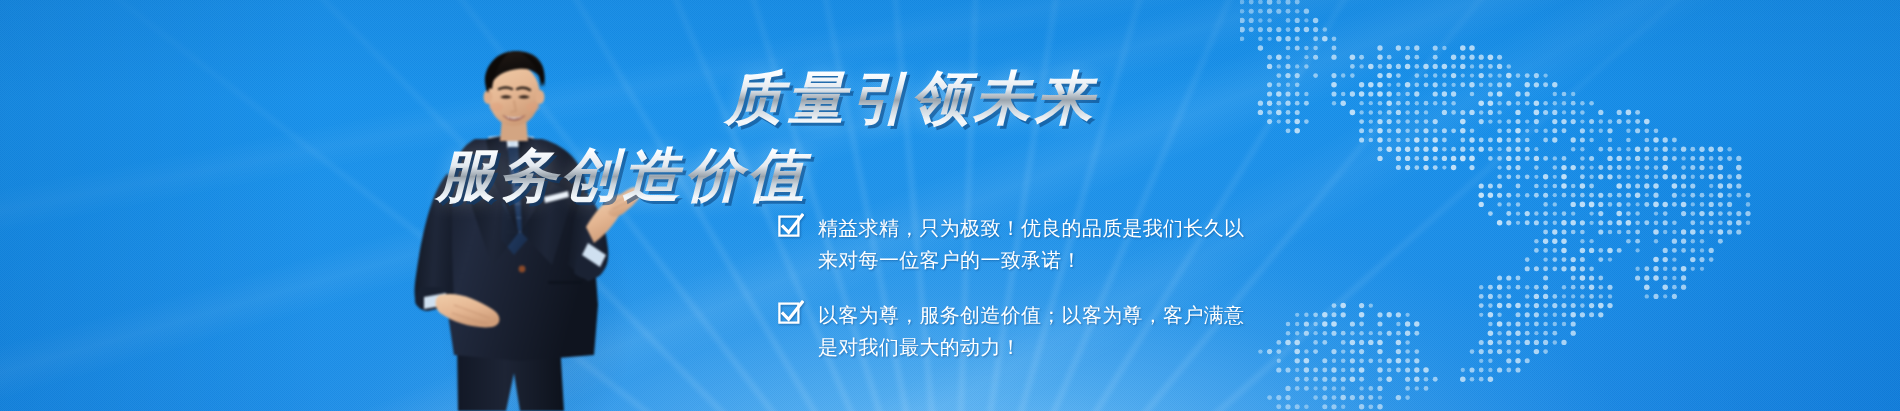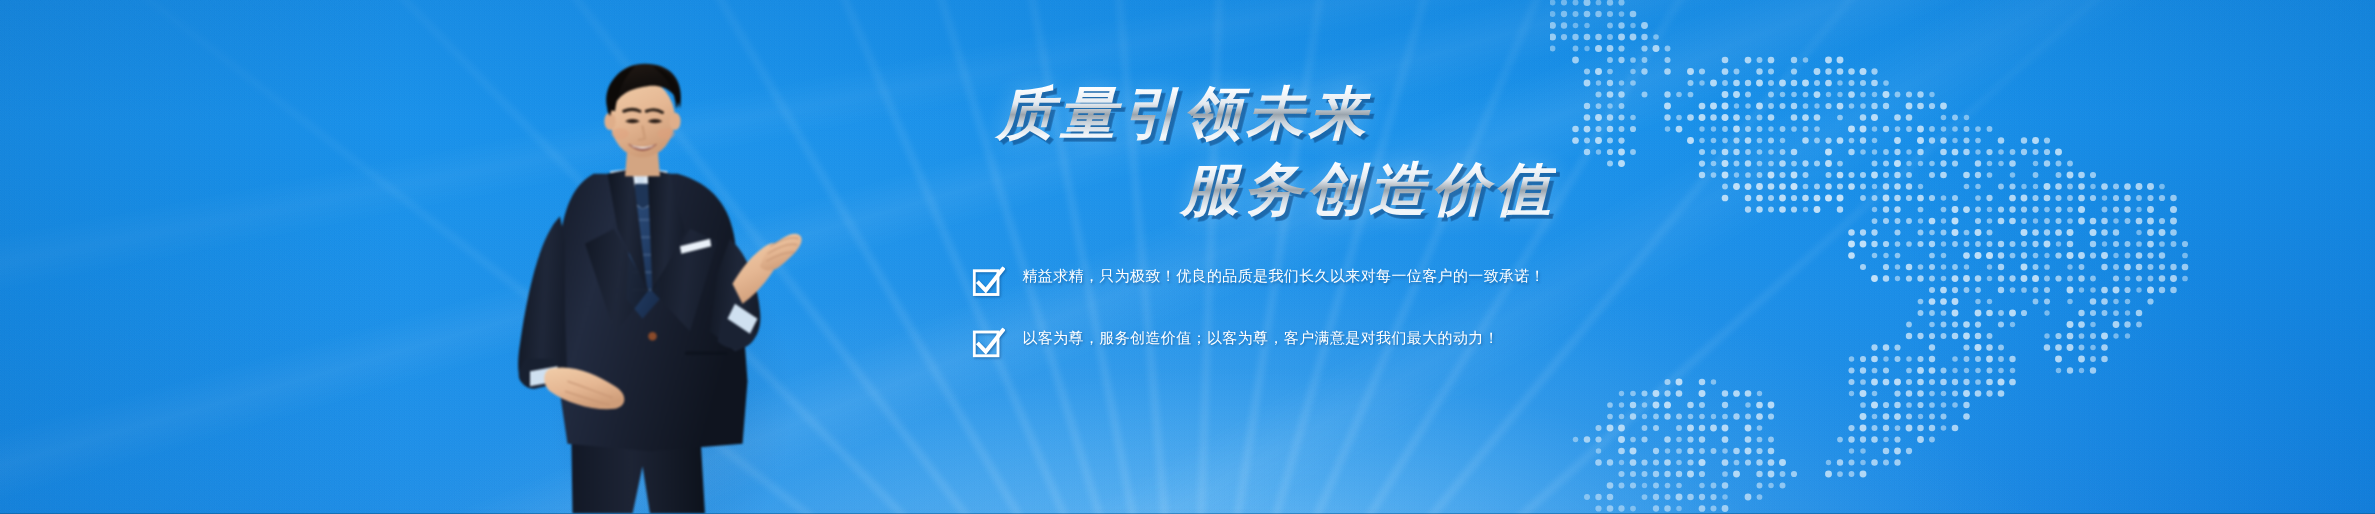--- a/index.html
+++ b/index.html
@@ -91,52 +91,52 @@
   }
 
   
   .headline{
     position:absolute; left:0; top:60px; width:1245px;
     text-align:right;
     pointer-events:none;
   }
   .hl-line{
     display:block;
-    font-size:46px;
+    font-size:58px;
     font-weight:bold;
     letter-spacing:4px;
     font-style:italic;
     line-height:1.32;
     background:linear-gradient(180deg,
         #ffffff 0%, #fbfdff 18%, #e3e9ef 38%,
         #9aa4ad 52%, #c9d2da 62%, #f4f8fb 80%, #dfe6ec 100%);
     -webkit-background-clip:text;
     background-clip:text;
     color:transparent;
     -webkit-text-fill-color:transparent;
     filter:drop-shadow(3px 3px 0px rgba(8,62,120,.55))
            drop-shadow(0 0 9px rgba(255,255,255,.22));
   }
-  .hl-line.l2{ padding-right:0; }
+  .hl-line.l2{ padding-right:0;text-align:center; }
   .hl-line.l1{ padding-right:148px; }
 
   
   .bullets{
     position:absolute; left:778px; top:212px; width:470px;
   }
   .bullet{ display:flex; align-items:flex-start; margin-bottom:22px; }
   .bullet:last-child{ margin-bottom:0; }
   .check{
     flex:0 0 auto; width:26px; height:26px; margin-right:14px; margin-top:1px;
   }
   .check svg{ display:block; width:100%; height:100%;
     filter:drop-shadow(1px 1px 1px rgba(7,60,120,.45)); }
   .btext{
     color:#ffffff;
-    font-size:12px;
+    font-size:20px;
     line-height:1.62;
     letter-spacing:.3px;
     text-shadow:1px 1px 2px rgba(7,60,120,.45);
   }
 </style>
 </head>
 <body>
 
 <div class="banner">
 

